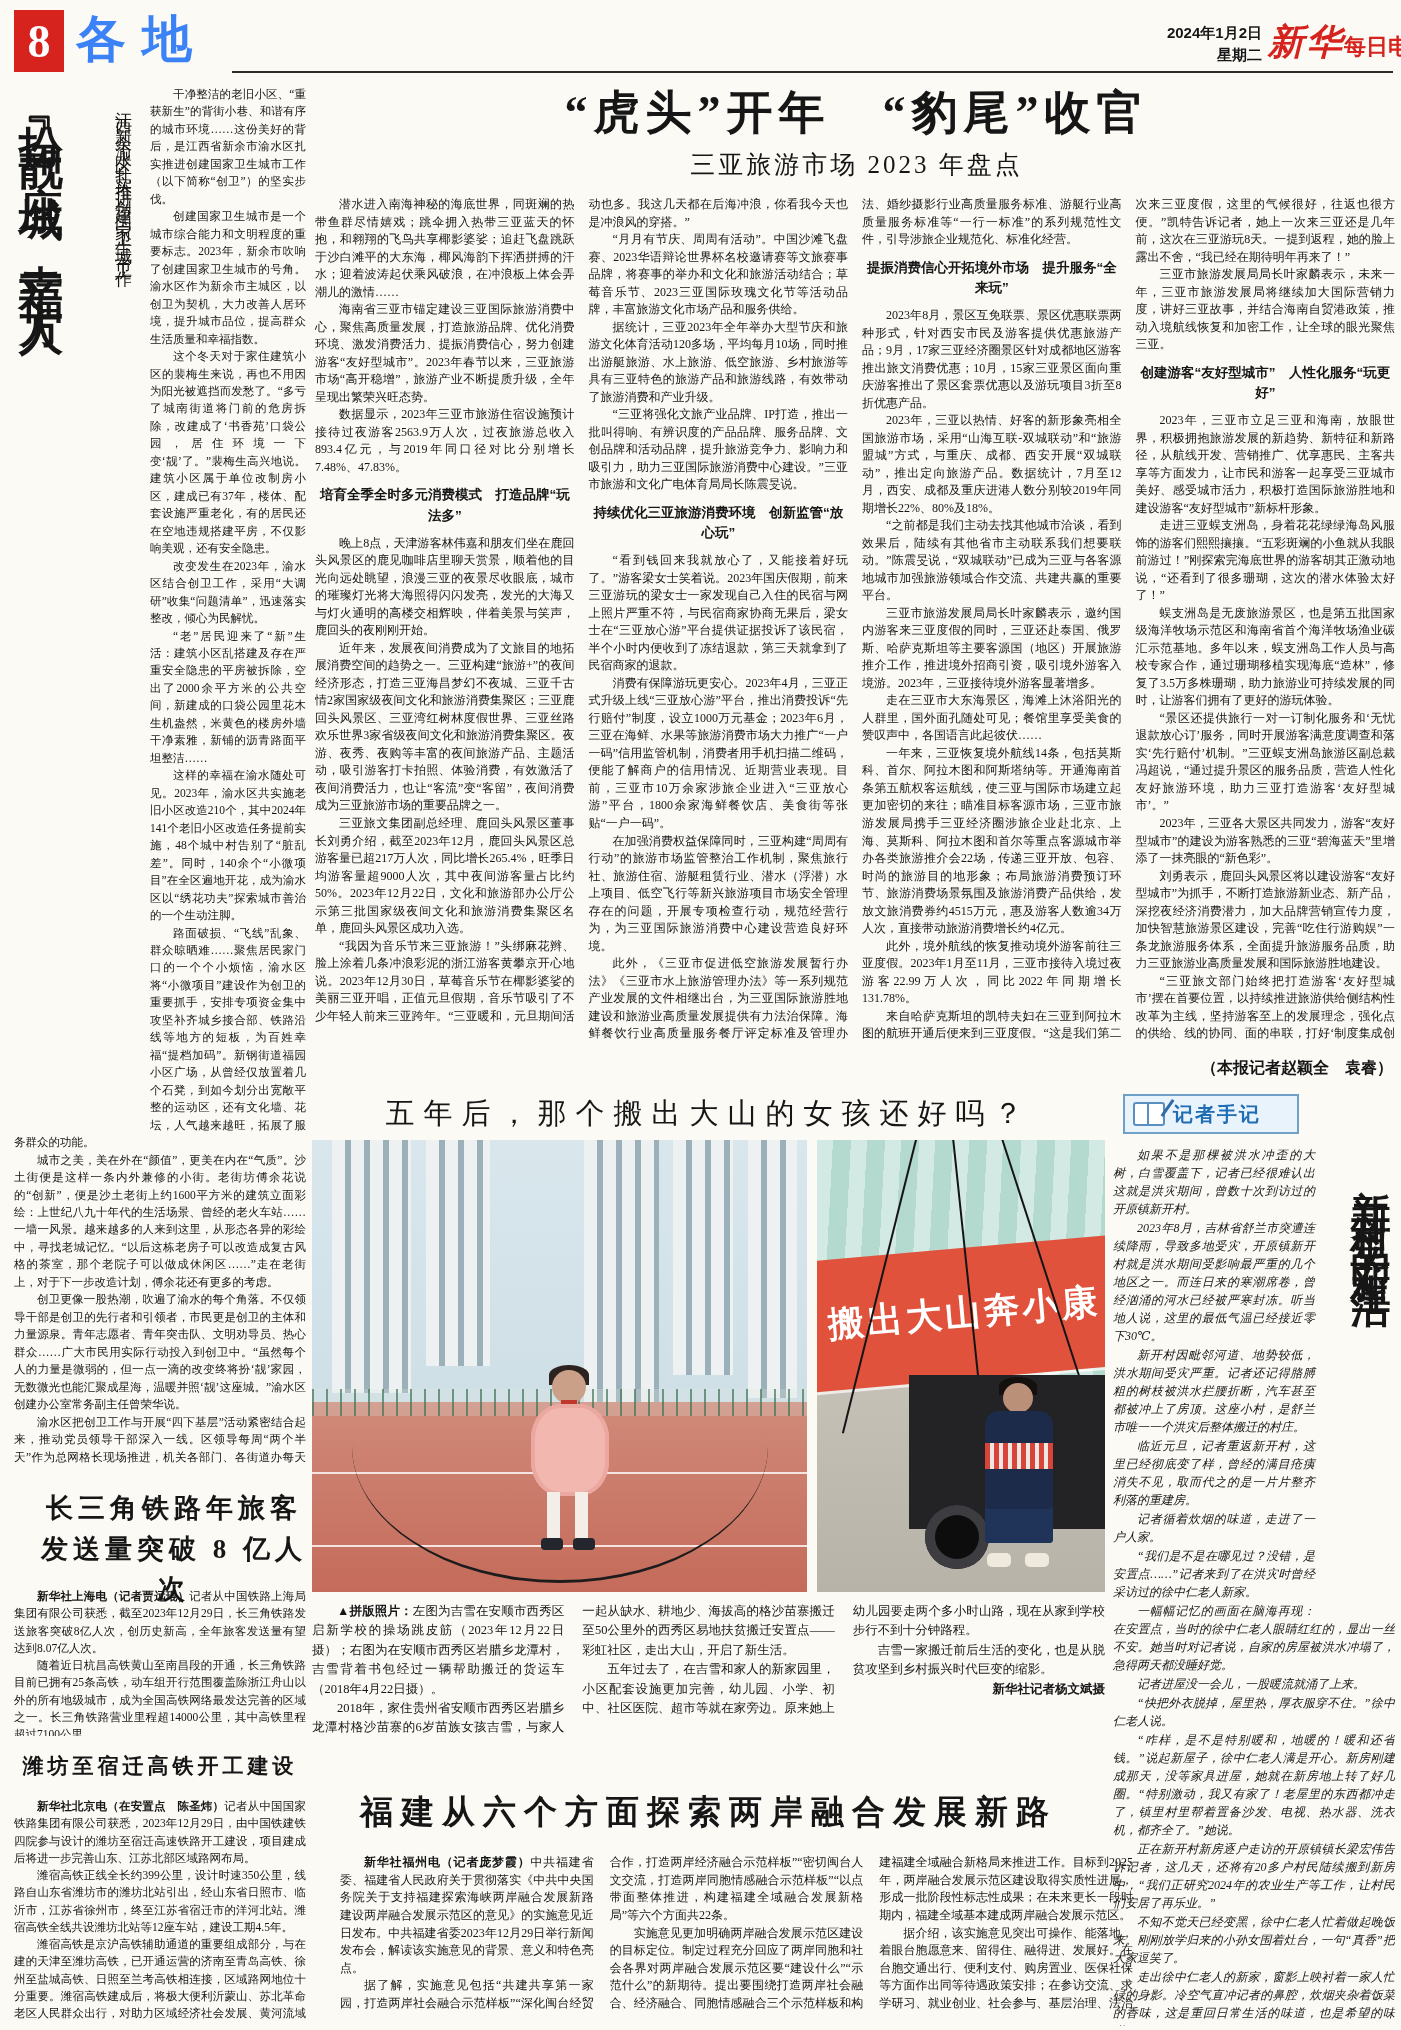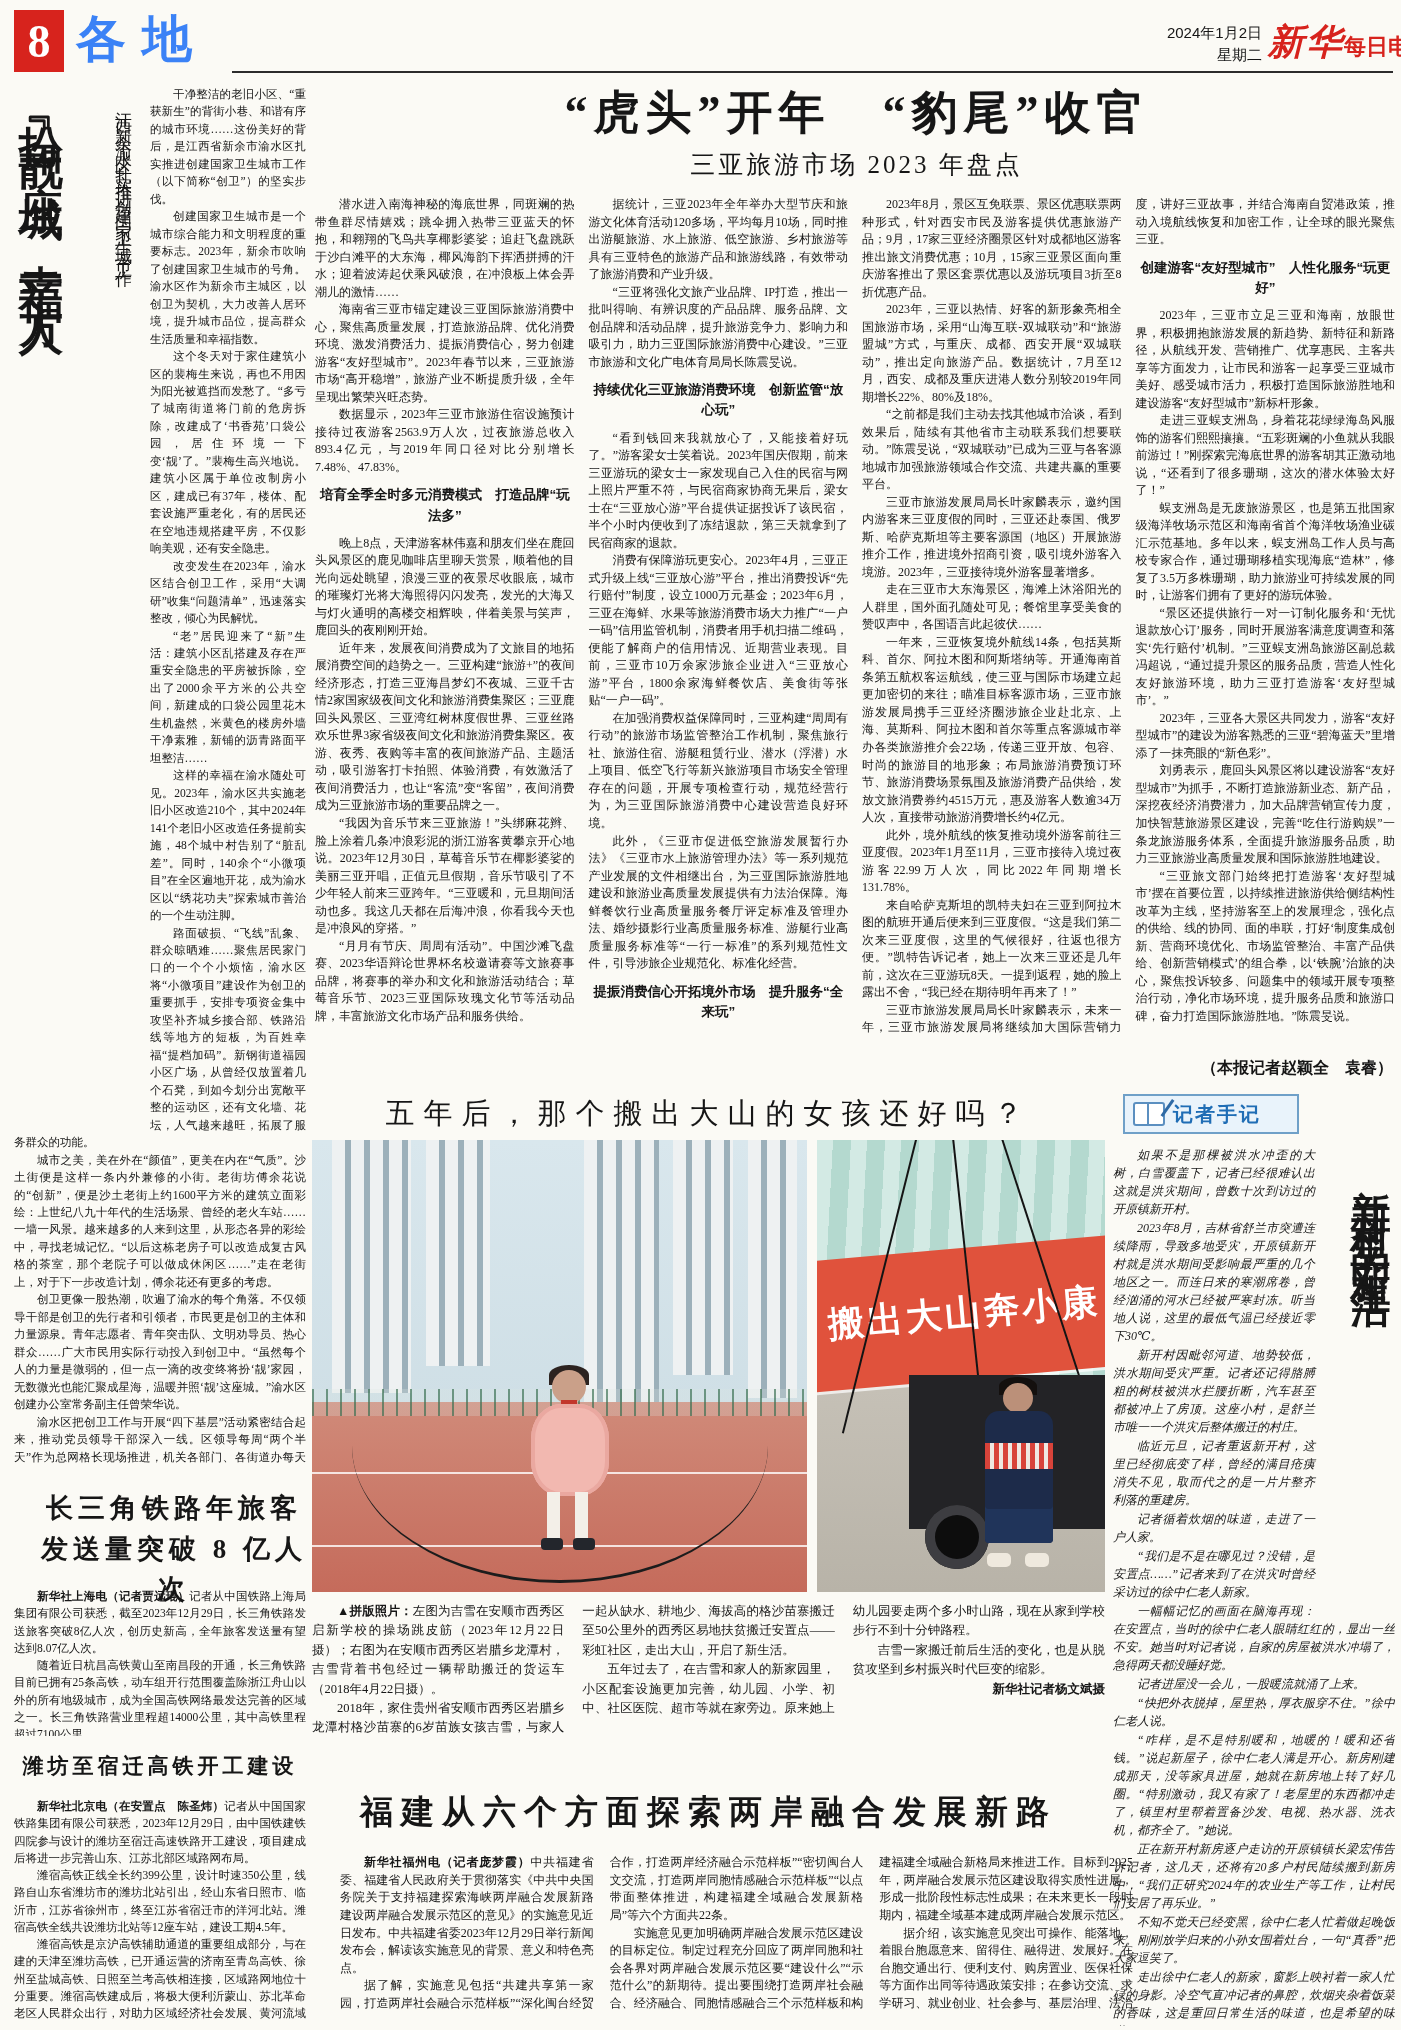--- a/index.html
+++ b/index.html
@@ -6,21 +6,21 @@
   .page{position:relative;width:1401px;height:2030px;background:#fbfaf5;margin:0 auto;
         font-family:"Liberation Serif","DejaVu Serif",serif;color:#161616;overflow:hidden;}
   
   .pagenum-box{position:absolute;left:14px;top:10px;width:50px;height:62px;background:#d7231d;
         color:#fff;font-size:46px;font-weight:bold;display:flex;align-items:center;justify-content:center;
         font-family:"Liberation Serif",serif;}
   .section-title{position:absolute;left:76px;top:6px;font-size:50px;font-weight:bold;color:#3b82f6;
         letter-spacing:16px;font-family:"Liberation Serif",serif;}
   .hdr-rule{position:absolute;left:232px;top:71px;width:1161px;height:2px;background:#2c2c2c;}
   .hdr-date{position:absolute;left:1120px;top:22px;width:142px;text-align:right;font-size:15px;
-        line-height:1.45;font-family:"Liberation Sans",sans-serif;font-weight:normal;}
+        line-height:1.45;font-family:"Liberation Sans",sans-serif;font-weight:bold;}
   .masthead{position:absolute;left:1268px;top:18px;color:#d7231d;white-space:nowrap;}
   .masthead .brand-script{font-size:36px;font-weight:bold;font-style:italic;letter-spacing:2px;}
   .masthead .brand-rest{font-size:22px;font-weight:bold;font-family:"Liberation Sans",sans-serif;}
   
   p{margin:0;text-indent:2em;text-align:justify;}
   .lead-src{font-family:Liberation Sans, sans-serif;font-weight:bold;}
   .col-subhead{font-family:"Liberation Sans",sans-serif;font-weight:bold;text-align:center;
         font-size:13.5px;margin:9px 0;line-height:1.5;break-inside:avoid;text-indent:0;}
   .byline{font-family:"Liberation Sans",sans-serif;font-weight:bold;text-align:right;}
   .tail-byline{display:block;text-align:right;font-family:"Liberation Sans",sans-serif;font-weight:bold;text-indent:0;}
@@ -148,20 +148,21 @@
 
   <div class="main-head">“虎头”开年　“豹尾”收官</div>
   <div class="main-sub">三亚旅游市场 2023 年盘点</div>
   <div class="main-cols">
       <p>潜水进入南海神秘的海底世界，同斑斓的热带鱼群尽情嬉戏；跳伞拥入热带三亚蓝天的怀抱，和翱翔的飞鸟共享椰影婆娑；追赶飞盘跳跃于沙白滩平的大东海，椰风海韵下挥洒拼搏的汗水；迎着波涛起伏乘风破浪，在冲浪板上体会弄潮儿的激情……</p>
       <p>海南省三亚市锚定建设三亚国际旅游消费中心，聚焦高质量发展，打造旅游品牌、优化消费环境、激发消费活力、提振消费信心，努力创建游客“友好型城市”。2023年春节以来，三亚旅游市场“高开稳增”，旅游产业不断提质升级，全年呈现出繁荣兴旺态势。</p>
       <p>数据显示，2023年三亚市旅游住宿设施预计接待过夜游客2563.9万人次，过夜旅游总收入893.4亿元，与2019年同口径对比分别增长7.48%、47.83%。</p>
       <div class="col-subhead">培育全季全时多元消费模式　打造品牌“玩法多”</div>
       <p>晚上8点，天津游客林伟嘉和朋友们坐在鹿回头风景区的鹿见咖啡店里聊天赏景，顺着他的目光向远处眺望，浪漫三亚的夜景尽收眼底，城市的璀璨灯光将大海照得闪闪发亮，发光的大海又与灯火通明的高楼交相辉映，伴着美景与笑声，鹿回头的夜刚刚开始。</p>
       <p>近年来，发展夜间消费成为了文旅目的地拓展消费空间的趋势之一。三亚构建“旅游+”的夜间经济形态，打造三亚海昌梦幻不夜城、三亚千古情2家国家级夜间文化和旅游消费集聚区；三亚鹿回头风景区、三亚湾红树林度假世界、三亚丝路欢乐世界3家省级夜间文化和旅游消费集聚区。夜游、夜秀、夜购等丰富的夜间旅游产品、主题活动，吸引游客打卡拍照、体验消费，有效激活了夜间消费活力，也让“客流”变“客留”，夜间消费成为三亚旅游市场的重要品牌之一。</p>
+      <p>三亚旅文集团副总经理、鹿回头风景区董事长刘勇介绍，截至2023年12月，鹿回头风景区总游客量已超217万人次，同比增长265.4%，旺季日均游客量超9000人次，其中夜间游客量占比约50%。2023年12月22日，文化和旅游部办公厅公示第三批国家级夜间文化和旅游消费集聚区名单，鹿回头风景区成功入选。</p>
       <p>“我因为音乐节来三亚旅游！”头绑麻花辫、脸上涂着几条冲浪彩泥的浙江游客黄攀京开心地说。2023年12月30日，草莓音乐节在椰影婆娑的美丽三亚开唱，正值元旦假期，音乐节吸引了不少年轻人前来三亚跨年。“三亚暖和，元旦期间活动也多。我这几天都在后海冲浪，你看我今天也是冲浪风的穿搭。”</p>
       <p>“月月有节庆、周周有活动”。中国沙滩飞盘赛、2023华语辩论世界杯名校邀请赛等文旅赛事品牌，将赛事的举办和文化和旅游活动结合；草莓音乐节、2023三亚国际玫瑰文化节等活动品牌，丰富旅游文化市场产品和服务供给。</p>
       <p>据统计，三亚2023年全年举办大型节庆和旅游文化体育活动120多场，平均每月10场，同时推出游艇旅游、水上旅游、低空旅游、乡村旅游等具有三亚特色的旅游产品和旅游线路，有效带动了旅游消费和产业升级。</p>
       <p>“三亚将强化文旅产业品牌、IP打造，推出一批叫得响、有辨识度的产品品牌、服务品牌、文创品牌和活动品牌，提升旅游竞争力、影响力和吸引力，助力三亚国际旅游消费中心建设。”三亚市旅游和文化广电体育局局长陈震旻说。</p>
       <div class="col-subhead">持续优化三亚旅游消费环境　创新监管“放心玩”</div>
       <p>“看到钱回来我就放心了，又能接着好玩了。”游客梁女士笑着说。2023年国庆假期，前来三亚游玩的梁女士一家发现自己入住的民宿与网上照片严重不符，与民宿商家协商无果后，梁女士在“三亚放心游”平台提供证据投诉了该民宿，半个小时内便收到了冻结退款，第三天就拿到了民宿商家的退款。</p>
       <p>消费有保障游玩更安心。2023年4月，三亚正式升级上线“三亚放心游”平台，推出消费投诉“先行赔付”制度，设立1000万元基金；2023年6月，三亚在海鲜、水果等旅游消费市场大力推广“一户一码”信用监管机制，消费者用手机扫描二维码，便能了解商户的信用情况、近期营业表现。目前，三亚市10万余家涉旅企业进入“三亚放心游”平台，1800余家海鲜餐饮店、美食街等张贴“一户一码”。</p>
       <p>在加强消费权益保障同时，三亚构建“周周有行动”的旅游市场监管整治工作机制，聚焦旅行社、旅游住宿、游艇租赁行业、潜水（浮潜）水上项目、低空飞行等新兴旅游项目市场安全管理存在的问题，开展专项检查行动，规范经营行为，为三亚国际旅游消费中心建设营造良好环境。</p>
       <p>此外，《三亚市促进低空旅游发展暂行办法》《三亚市水上旅游管理办法》等一系列规范产业发展的文件相继出台，为三亚国际旅游胜地建设和旅游业高质量发展提供有力法治保障。海鲜餐饮行业高质量服务餐厅评定标准及管理办法、婚纱摄影行业高质量服务标准、游艇行业高质量服务标准等“一行一标准”的系列规范性文件，引导涉旅企业规范化、标准化经营。</p>
       <div class="col-subhead">提振消费信心开拓境外市场　提升服务“全来玩”</div>

